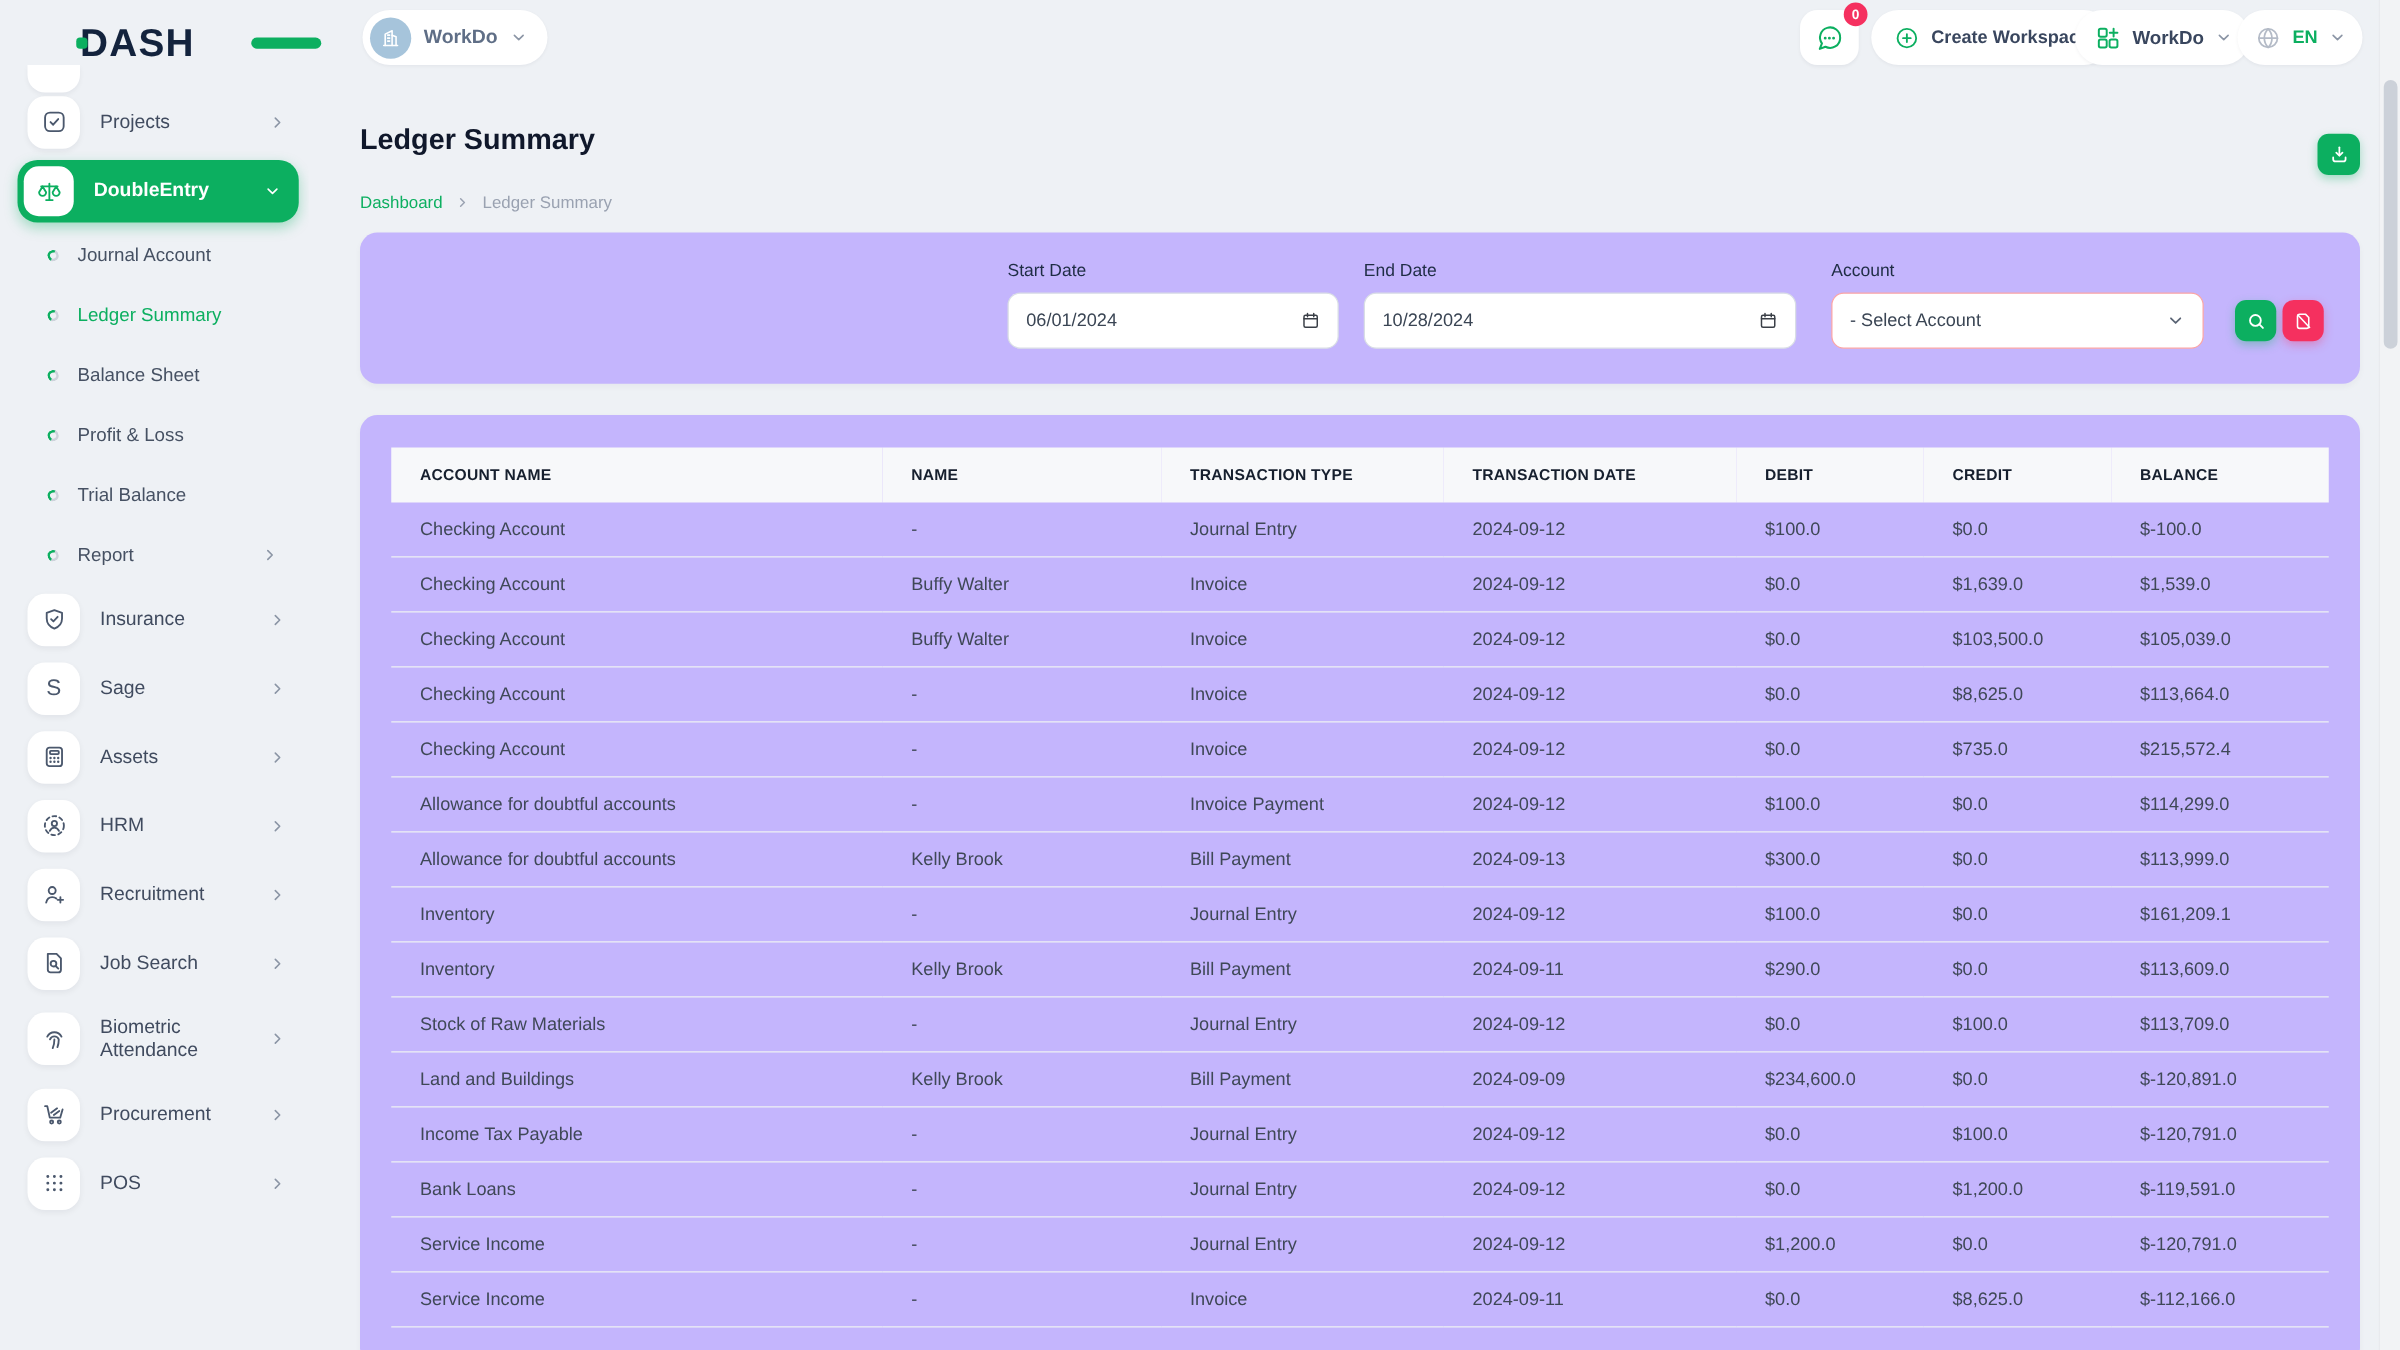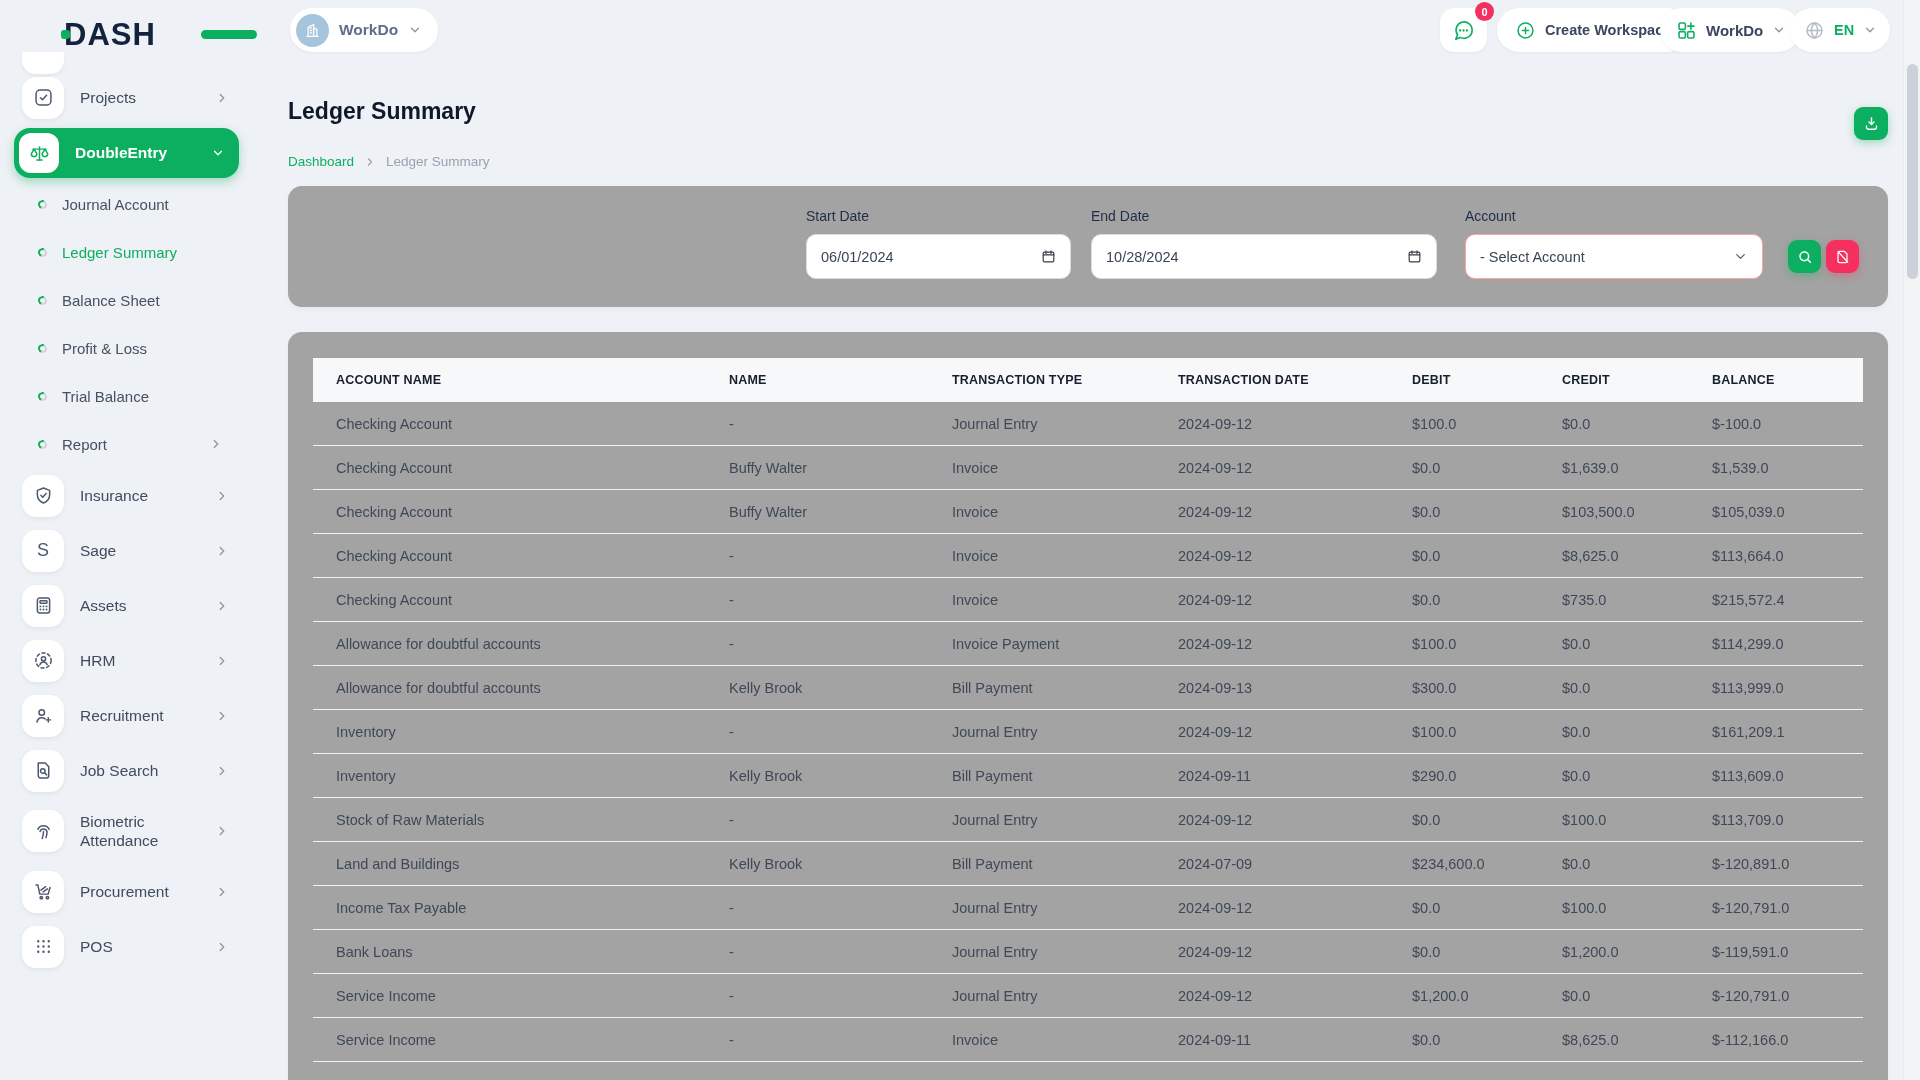--- a/index.html
+++ b/index.html
@@ -54,21 +54,21 @@
   .sub-item.active { color:#0caf60; }
   .sub-item .chev { margin-left:auto; }
   
   .page-title { position:absolute; left:288px; top:98px; font-size:23px; font-weight:bold; color:#10182b; }
   .breadcrumb { position:absolute; left:288px; top:136px; display:flex; align-items:center; gap:10px; font-size:13.5px;margin-top:18px; }
   .crumb-home { color:#0caf60; text-decoration:none; cursor:pointer; }
   .crumb-sep { color:#9aa2b1; }
   .crumb-current { color:#9aa2b1; }
   .download-btn { position:absolute; left:1854px; top:107px; width:34px; height:33px; border-radius:9px; background:#0caf60;
                   display:flex; align-items:center; justify-content:center; color:#fff; cursor:pointer; box-shadow:0 3px 8px rgba(12,175,96,.35); }
-  .card { position:absolute; background:#a3a3a3; border-radius:14px; box-shadow:0 2px 5px rgba(16,24,40,.04); }
+  .card { position:absolute; background:#c4b5fd; border-radius:14px; box-shadow:0 2px 5px rgba(16,24,40,.04); }
   .filter-card { left:288px; top:186px; width:1600px; height:121px; }
   .fld-label { position:absolute; font-size:14px; color:#1f2d45; }
   .txt-input { position:absolute; height:45px; border:1px solid #d9dee5; border-radius:10px; background:#fff;
                font-family:"Liberation Sans", sans-serif; font-size:14.5px; color:#3a4554; padding:0 34px 0 14px; outline:none; }
   .cal-ico { position:absolute; color:#3a3f47; pointer-events:none; }
   .select { position:absolute; height:45px; border:1px solid #fca5a5; border-radius:10px; background:#fff;
             display:flex; align-items:center; padding:0 14px; font-size:14.5px; color:#3a4554; cursor:pointer; }
   .select .chev { margin-left:auto; color:#5b6575; }
   .sq-btn { position:absolute; width:33px; height:33px; border-radius:9px; display:flex; align-items:center; justify-content:center;
             color:#fff; cursor:pointer; border:none; }
@@ -486,21 +486,21 @@
           <td>Journal Entry</td>
           <td>2024-09-12</td>
           <td>$0.0</td>
           <td>$100.0</td>
           <td>$113,709.0</td>
         </tr>
         <tr>
           <td>Land and Buildings</td>
           <td>Kelly Brook</td>
           <td>Bill Payment</td>
-          <td>2024-07-09</td>
+          <td>2024-09-09</td>
           <td>$234,600.0</td>
           <td>$0.0</td>
           <td>$-120,891.0</td>
         </tr>
         <tr>
           <td>Income Tax Payable</td>
           <td>-</td>
           <td>Journal Entry</td>
           <td>2024-09-12</td>
           <td>$0.0</td>

